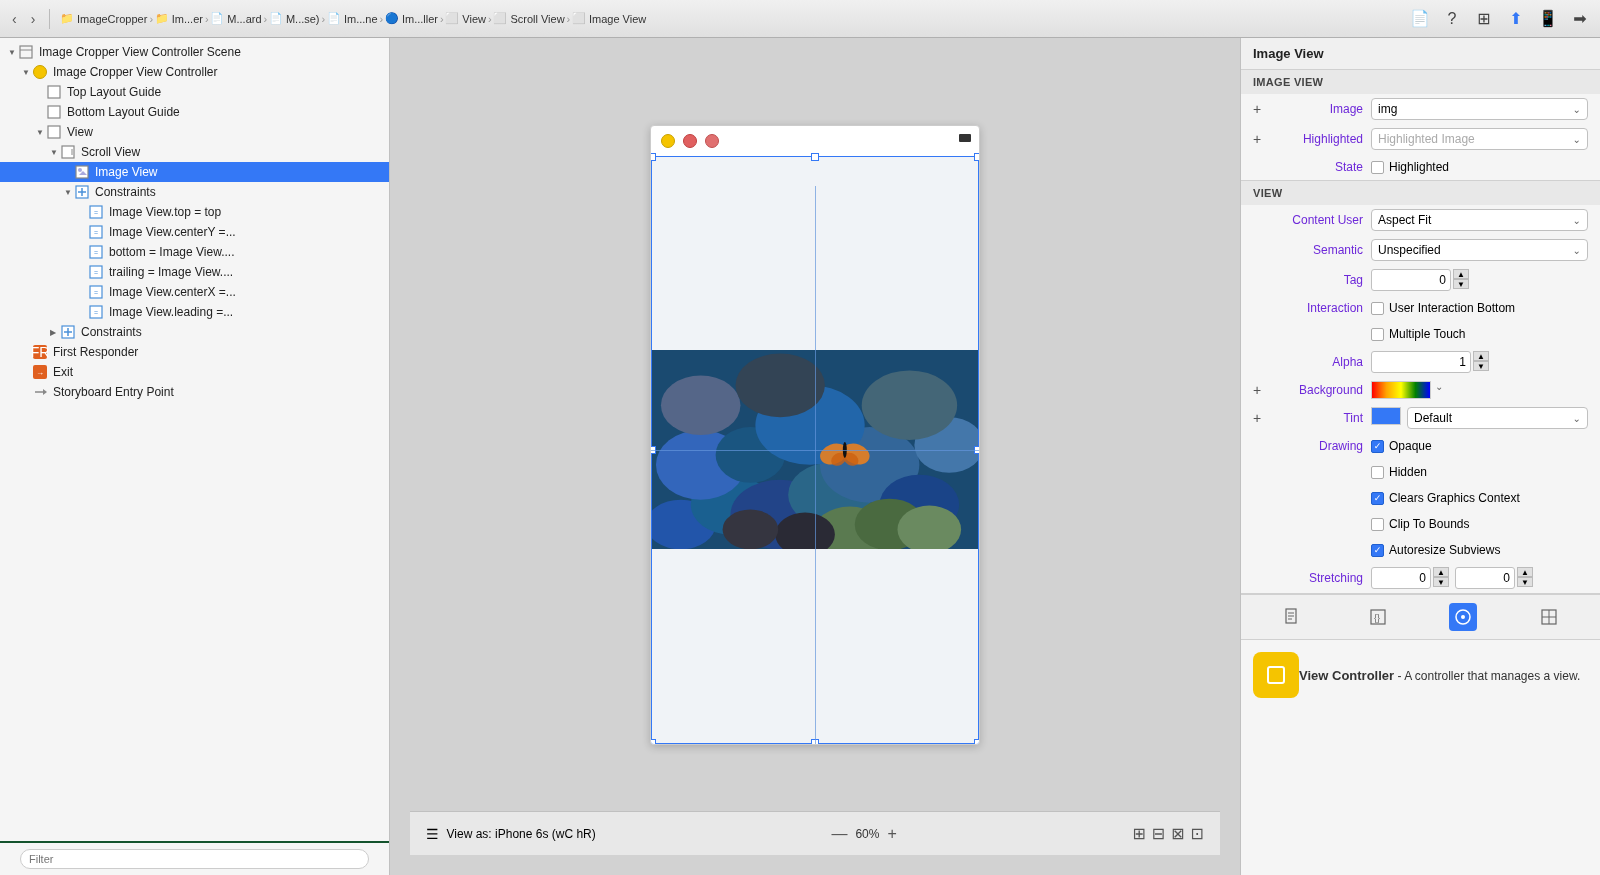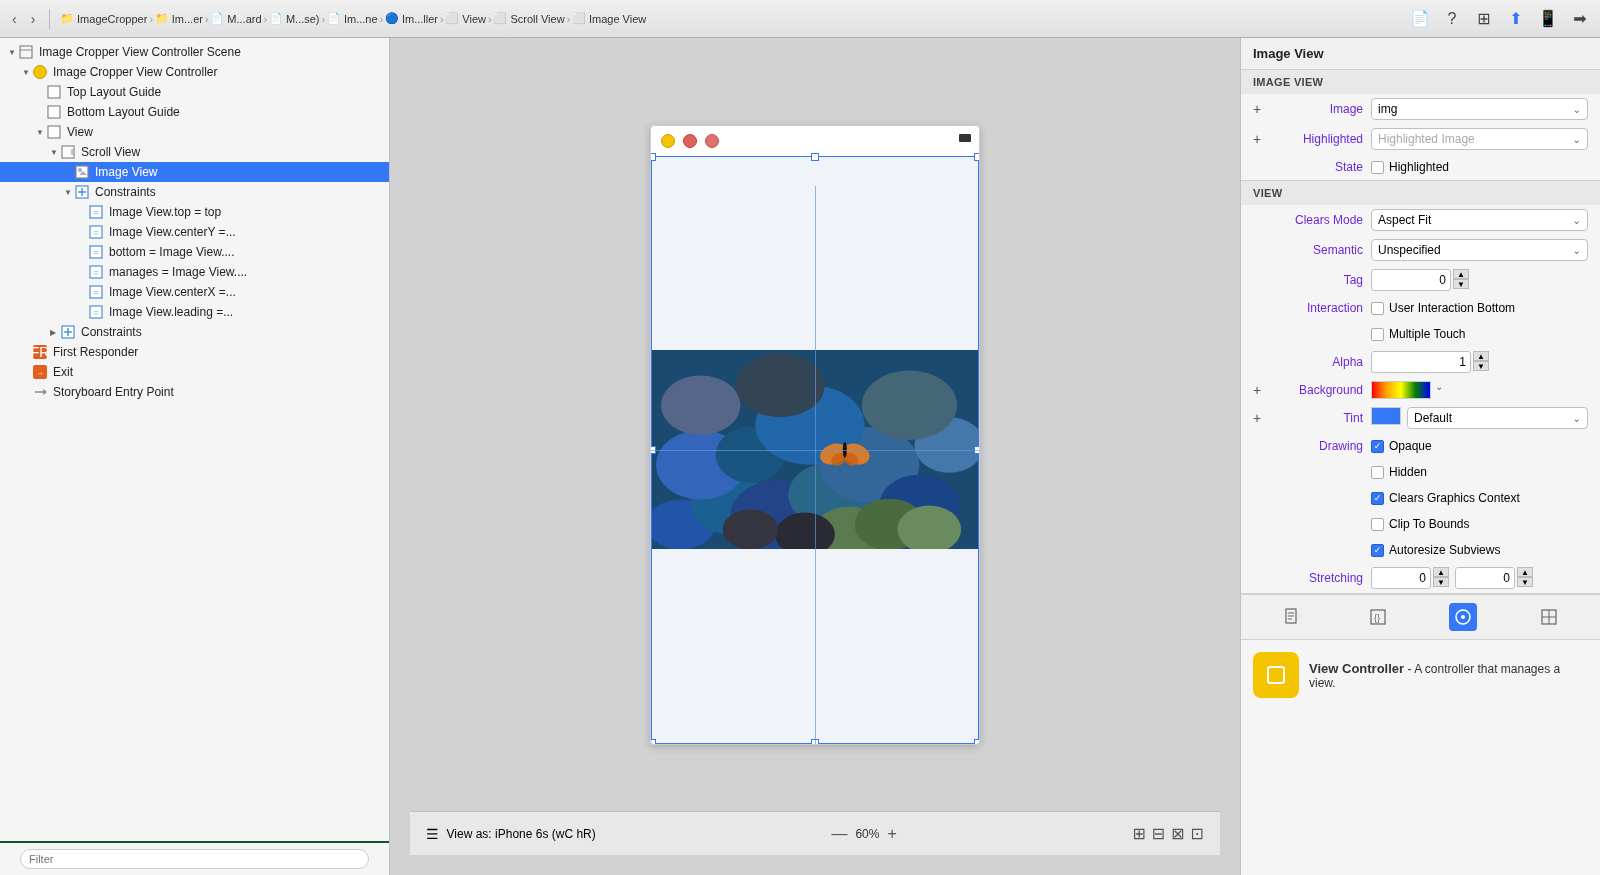--- a/index.html
+++ b/index.html
@@ -83,21 +83,21 @@
     .color-swatch { width: 60px; height: 18px; border: 1px solid #ccc; background: linear-gradient(to right, red, orange, yellow, green, blue); }
     .tint-swatch { width: 30px; height: 18px; border: 1px solid #ccc; background: #3478f6; }
     .plus-btn { width: 16px; height: 16px; color: #555; font-size: 14px; cursor: pointer; flex-shrink: 0; margin-right: 4px; }
 
     
     .inspector-tabs { display: flex; justify-content: space-around; padding: 8px; border-top: 1px solid #d0d0d0; background: #f0f0f0; }
     .inspector-tab { width: 28px; height: 28px; display: flex; align-items: center; justify-content: center; cursor: pointer; border-radius: 4px; font-size: 16px; color: #666; }
     .inspector-tab.active { background: #3478f6; color: white; }
 
     
-    .vc-footer { padding: 12px; display: flex; align-items: center; gap: 10px; background: #f5f5f5; border-top: 1px solid #d0d0d0; }
+    .vc-footer { padding: 12px; display: flex; align-items: center; background: #f5f5f5; border-top: 1px solid #d0d0d0; }
     .vc-icon { width: 46px; height: 46px; background: #f5c400; border-radius: 8px; display: flex; align-items: center; justify-content: center; flex-shrink: 0; }
     .vc-text { font-size: 12px; color: #333; }
     .vc-text strong { font-size: 13px; }
 
     
     .frame-selection { position: absolute; top: 30px; left: 0; right: 0; bottom: 0; pointer-events: none; }
     .frame-border { position: absolute; border: 1.5px solid #3478f6; top: 0; left: 0; right: 0; bottom: 0; }
     .handle { width: 8px; height: 8px; background: white; border: 1.5px solid #3478f6; position: absolute; }
     .handle-tl { top: -4px; left: -4px; }
     .handle-tm { top: -4px; left: calc(50% - 4px); }
@@ -298,21 +298,21 @@
       </div>
 
       <div class="nav-item nav-indent-5">
         <span class="triangle empty"></span>
         <span class="nav-icon">
           <svg width="14" height="14">
               <rect x="1" y="1" width="12" height="12" fill="white" stroke="#4a90d9" stroke-width="1.2"></rect>
               <text x="7" y="10" text-anchor="middle" font-size="7" fill="#4a90d9">=</text>
             </svg>
         </span>
-        <span class="nav-label">manages = Image View....</span>
+        <span class="nav-label">trailing = Image View....</span>
       </div>
 
       <div class="nav-item nav-indent-5">
         <span class="triangle empty"></span>
         <span class="nav-icon">
           <svg width="14" height="14">
               <rect x="1" y="1" width="12" height="12" fill="white" stroke="#4a90d9" stroke-width="1.2"></rect>
               <text x="7" y="10" text-anchor="middle" font-size="7" fill="#4a90d9">=</text>
             </svg>
         </span>
@@ -504,21 +504,21 @@
             <span>Highlighted</span>
           </div>
         </div>
       </div>
     </div>
 
     <div class="inspector-section">
       <div class="inspector-section-header">View</div>
 
       <div class="inspector-row">
-        <span class="inspector-label" style="width:110px;">Clears Mode</span>
+        <span class="inspector-label" style="width:110px;">Content User</span>
         <div class="inspector-control">
           <div class="select-control">
             <span>Aspect Fit</span>
             <span class="select-arrow">⌄</span>
           </div>
         </div>
       </div>
 
       <div class="inspector-row">
         <span class="inspector-label" style="width:110px;">Semantic</span>

